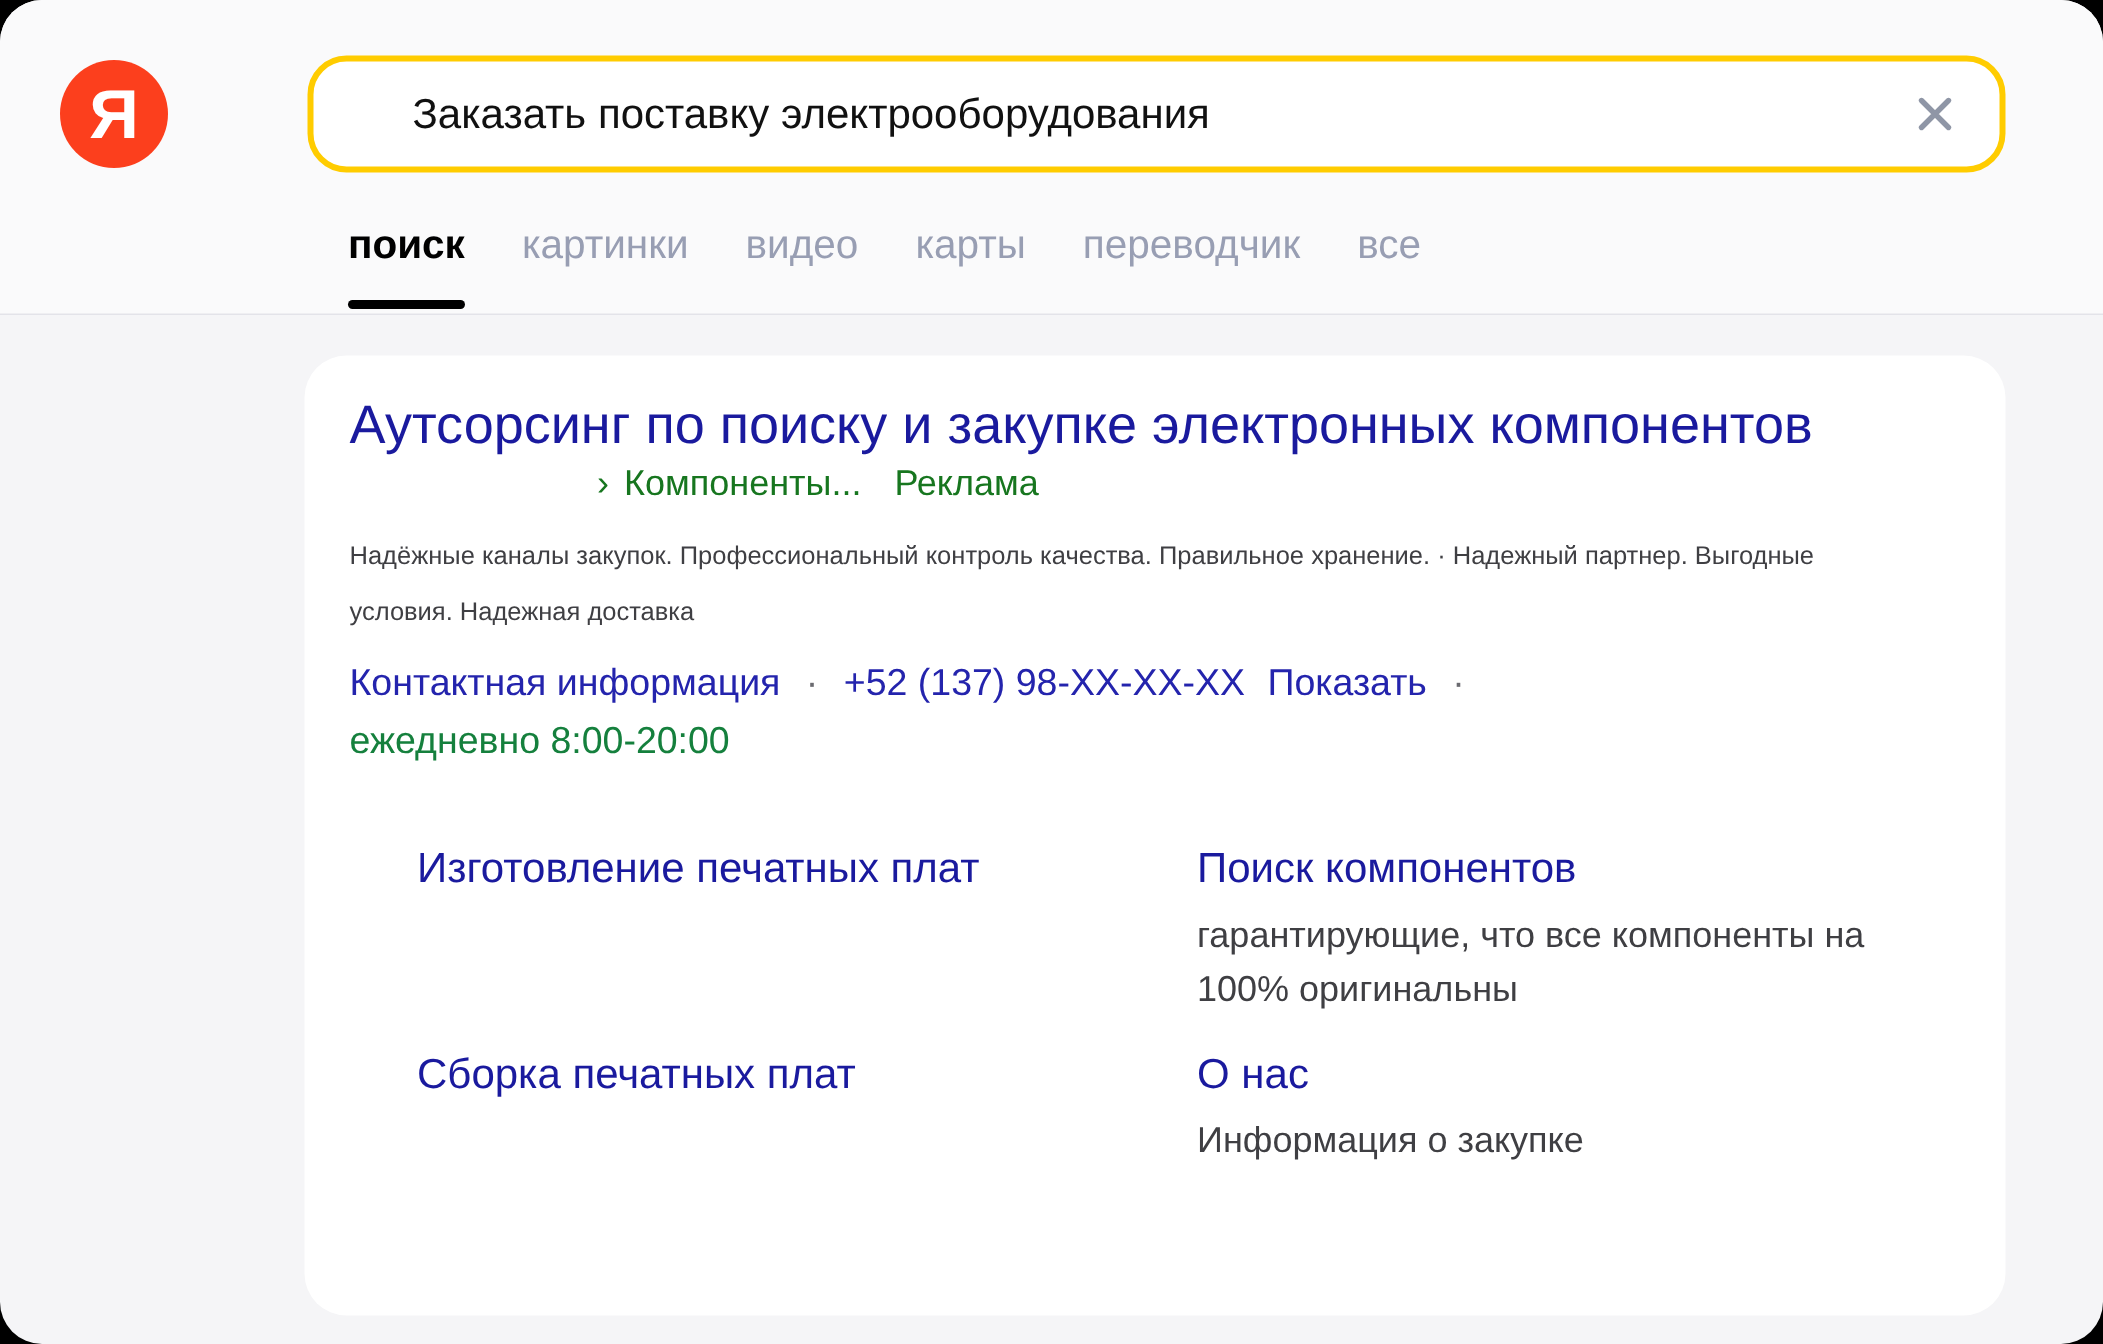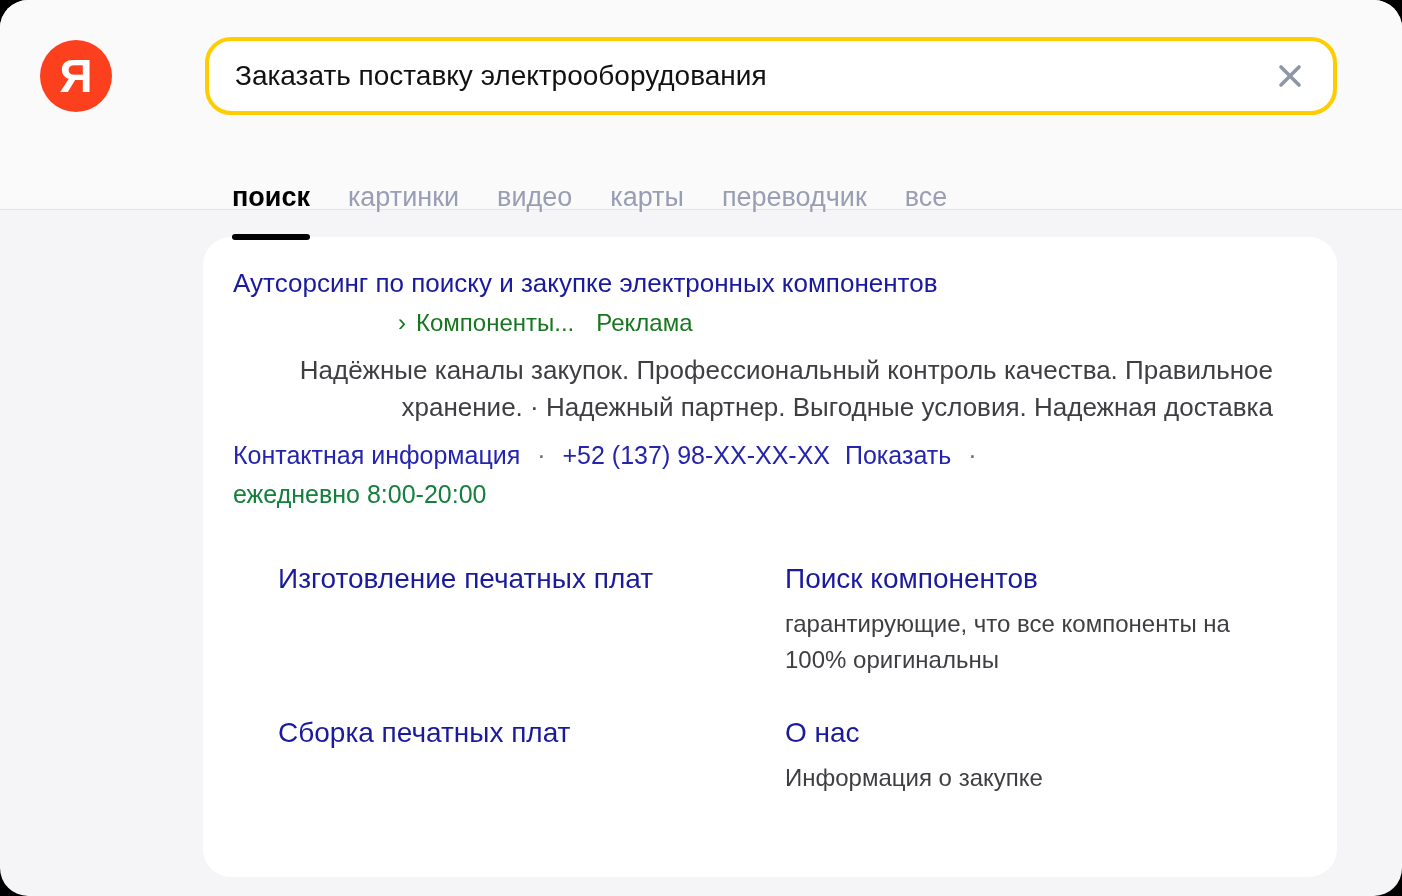--- a/index.html
+++ b/index.html
@@ -45,20 +45,21 @@
     left: 205px;
     top: 37px;
     width: 1132px;
     height: 78px;
     box-sizing: border-box;
     background: #ffffff;
     border: 4px solid #ffcc00;
     border-radius: 26px;
     display: flex;
     align-items: center;
+    padding-left: 40px;
   }
   .search-input {
     flex: 1;
     border: none;
     outline: none;
     background: transparent;
     font-family: "Liberation Sans", sans-serif;
     font-size: 28px;
     color: #111;
     padding: 0 0 0 26px;
@@ -83,21 +84,20 @@
     top: 148px;
     display: flex;
     gap: 38px;
     font-size: 27px;
   }
   .tab {
     position: relative;
     color: #989eb3;
     cursor: pointer;
     white-space: nowrap;
-    margin-top: 34px;
   }
   .tab.active {
     color: #000;
     font-weight: 700;
   }
   .tab.active::after {
     content: "";
     position: absolute;
     left: 0;
     right: 0;
@@ -111,42 +111,41 @@
     margin: 27px 0 0 203px;
     width: 1134px;
     height: 640px;
     box-sizing: border-box;
     background: #fff;
     border-radius: 28px;
     padding: 28px 30px 0 30px;
   }
   .result-title {
     margin: 0;
-    font-size: 26px;
+    font-size: 36px;
     font-weight: 400;
     line-height: 36px;
     color: #1a1a9e;
     cursor: pointer;
   }
   .breadcrumb-row {
     margin: 8px 0 0 165px;
     font-size: 24px;
     color: #17761f;
     display: flex;
     align-items: baseline;
   }
   .breadcrumb-chevron { margin-right: 10px; }
   .breadcrumb-path { margin-right: 22px; cursor: pointer; }
   .result-description {
     margin-top: 15px;
     max-width: 1040px;
-    font-size: 26px;
+    font-size: 17px;
     line-height: 37px;
     color: #3f3f43;
-    text-align: right;
   }
   .contact-row {
     margin-top: 13px;
     font-size: 25px;
     line-height: 32px;
     color: #2424ad;
   }
   .contact-link { cursor: pointer; }
   .contact-dot { color: #6b6b70; margin: 0 10px; }
   .contact-phone { cursor: pointer; }
@@ -156,20 +155,21 @@
     font-size: 25px;
     line-height: 32px;
     color: #15803d;
   }
   
   .sitelinks {
     margin: 44px 0 0 45px;
     display: grid;
     grid-template-columns: 507px 1fr;
     row-gap: 30px;
+    gap: 13px;
   }
   .sitelink-title {
     margin: 0;
     max-width: 470px;
     font-size: 28px;
     font-weight: 400;
     line-height: 50px;
     color: #1a1a9e;
     cursor: pointer;
   }

